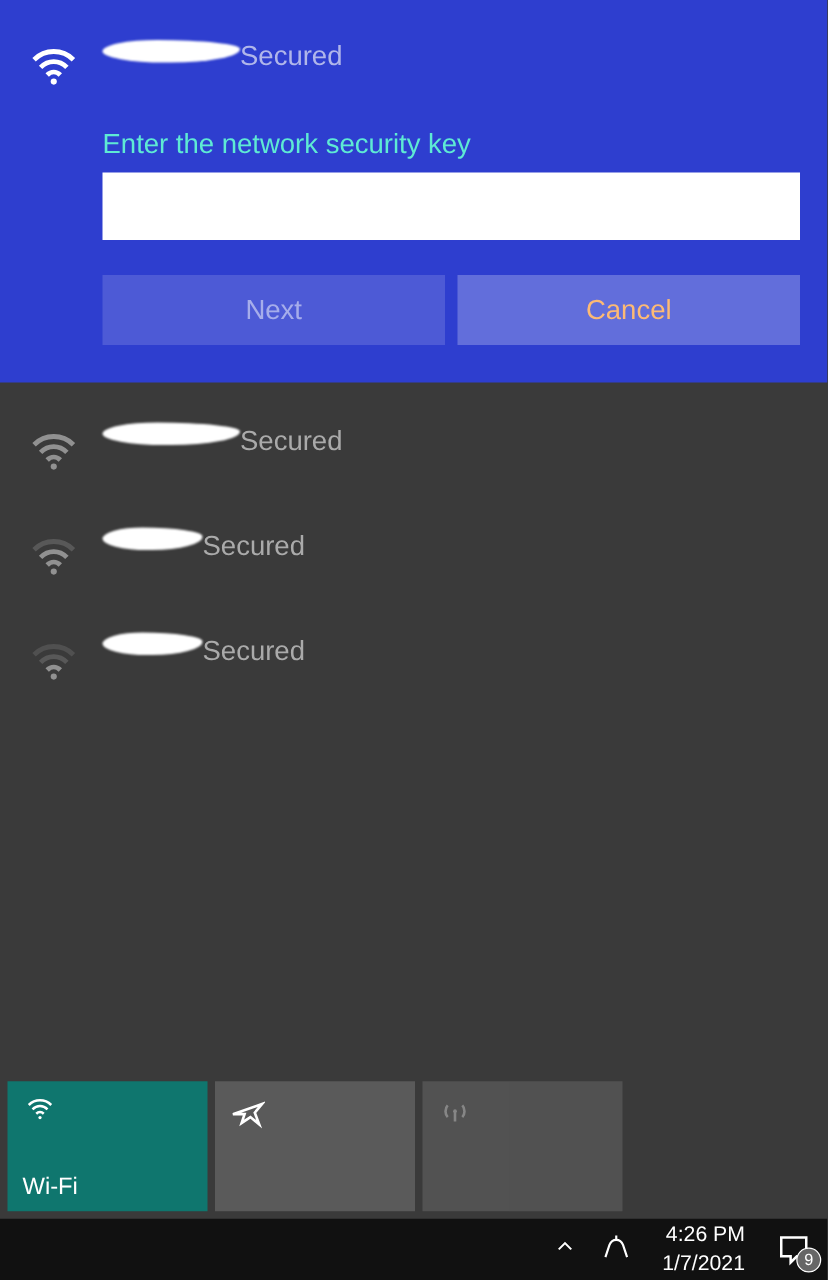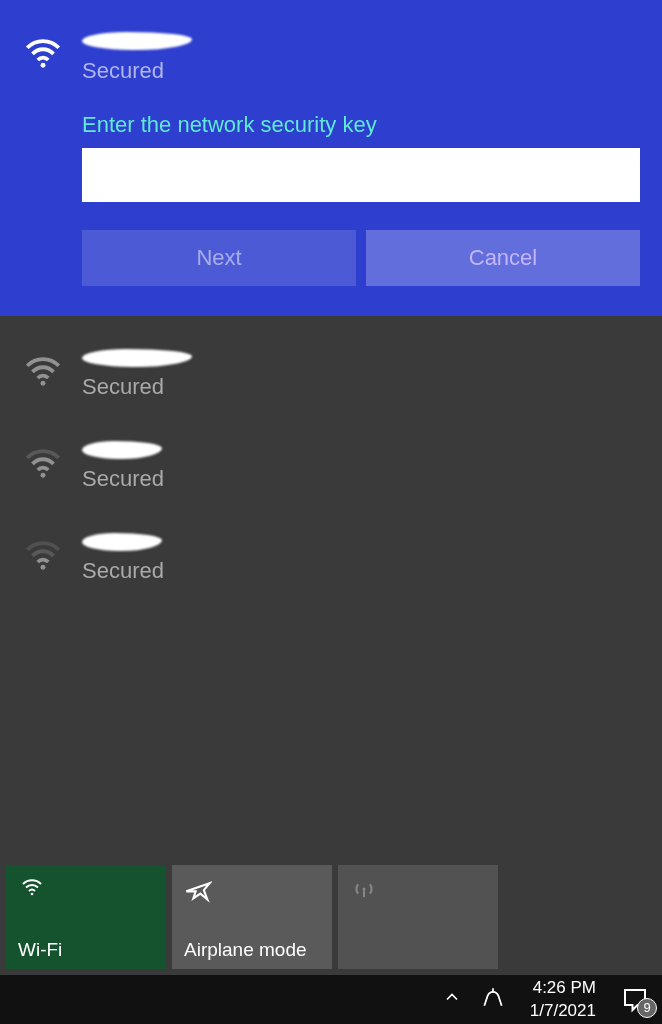--- a/index.html
+++ b/index.html
@@ -28,21 +28,21 @@
     }
     .wifi-icon {
       width: 42px;
       height: 42px;
       flex-shrink: 0;
       margin-top: 2px;
     }
     .network-info {
       flex: 1;
       display: flex;
-      flex-direction: column;
+      flex-direction: row;
     }
     .network-name {
       color: #fff;
       font-size: 22px;
       font-weight: 400;
       min-height: 24px;
     }
     .network-status {
       color: #b0b6ea;
       font-size: 22px;
@@ -80,21 +80,21 @@
       font-size: 22px;
       color: #fff;
       cursor: pointer;
     }
     .btn-next {
       background: rgba(255,255,255,0.15);
       color: rgba(255,255,255,0.5);
     }
     .btn-cancel {
       background: rgba(255,255,255,0.25);
-      color: #c4b5fd;
+      color: #fdba74;
     }
     .network-list {
       flex: 1;
       padding: 12px 0 10px 0;
     }
     .network-item {
       display: flex;
       align-items: flex-start;
       gap: 18px;
       padding: 20px 22px;
@@ -134,21 +134,21 @@
     .tile {
       width: 160px;
       height: 104px;
       padding: 10px 12px 8px 12px;
       display: flex;
       flex-direction: column;
       justify-content: space-between;
       cursor: pointer;
     }
     .tile-wifi {
-      background: #14532d;
+      background: #0f766e;
       gap: 40px;
     }
     .tile-airplane {
       background: #5a5a5a;
     }
     .tile-hotspot {
       background: #5a5a5a;
       opacity: 0.75;
     }
     .tile-label {
@@ -293,21 +293,20 @@
       <path d="M6 12.5 C 9.5 9, 14.5 9, 18 12.5"></path>
       <path d="M9 16 C 10.8 14.2, 13.2 14.2, 15 16"></path>
       <circle cx="12" cy="19" r="1.3" fill="#fff" stroke="none"></circle>
     </svg>
     <div class="tile-label">Wi-Fi</div>
   </div>
   <div class="tile tile-airplane">
     <svg class="tile-icon" viewBox="0 0 24 24" fill="none" stroke="#fff" stroke-width="1.8">
       <path d="M2 14 L22 7 L17 13 L20 21 L14 16 L8 20 L10 14 Z" fill="none"></path>
     </svg>
-    <div class="tile-label">Airplane mode</div>
   </div>
   <div class="tile tile-hotspot">
     <svg class="tile-icon" viewBox="0 0 24 24" fill="none" stroke="#a0a0a0" stroke-width="1.8">
       <path d="M7 8 C 5 10, 5 14, 7 16"></path>
       <path d="M17 8 C 19 10, 19 14, 17 16"></path>
       <circle cx="12" cy="12" r="1.3" fill="#a0a0a0" stroke="none"></circle>
       <line x1="12" y1="13" x2="12" y2="19"></line>
     </svg>
   </div>
 </div>

